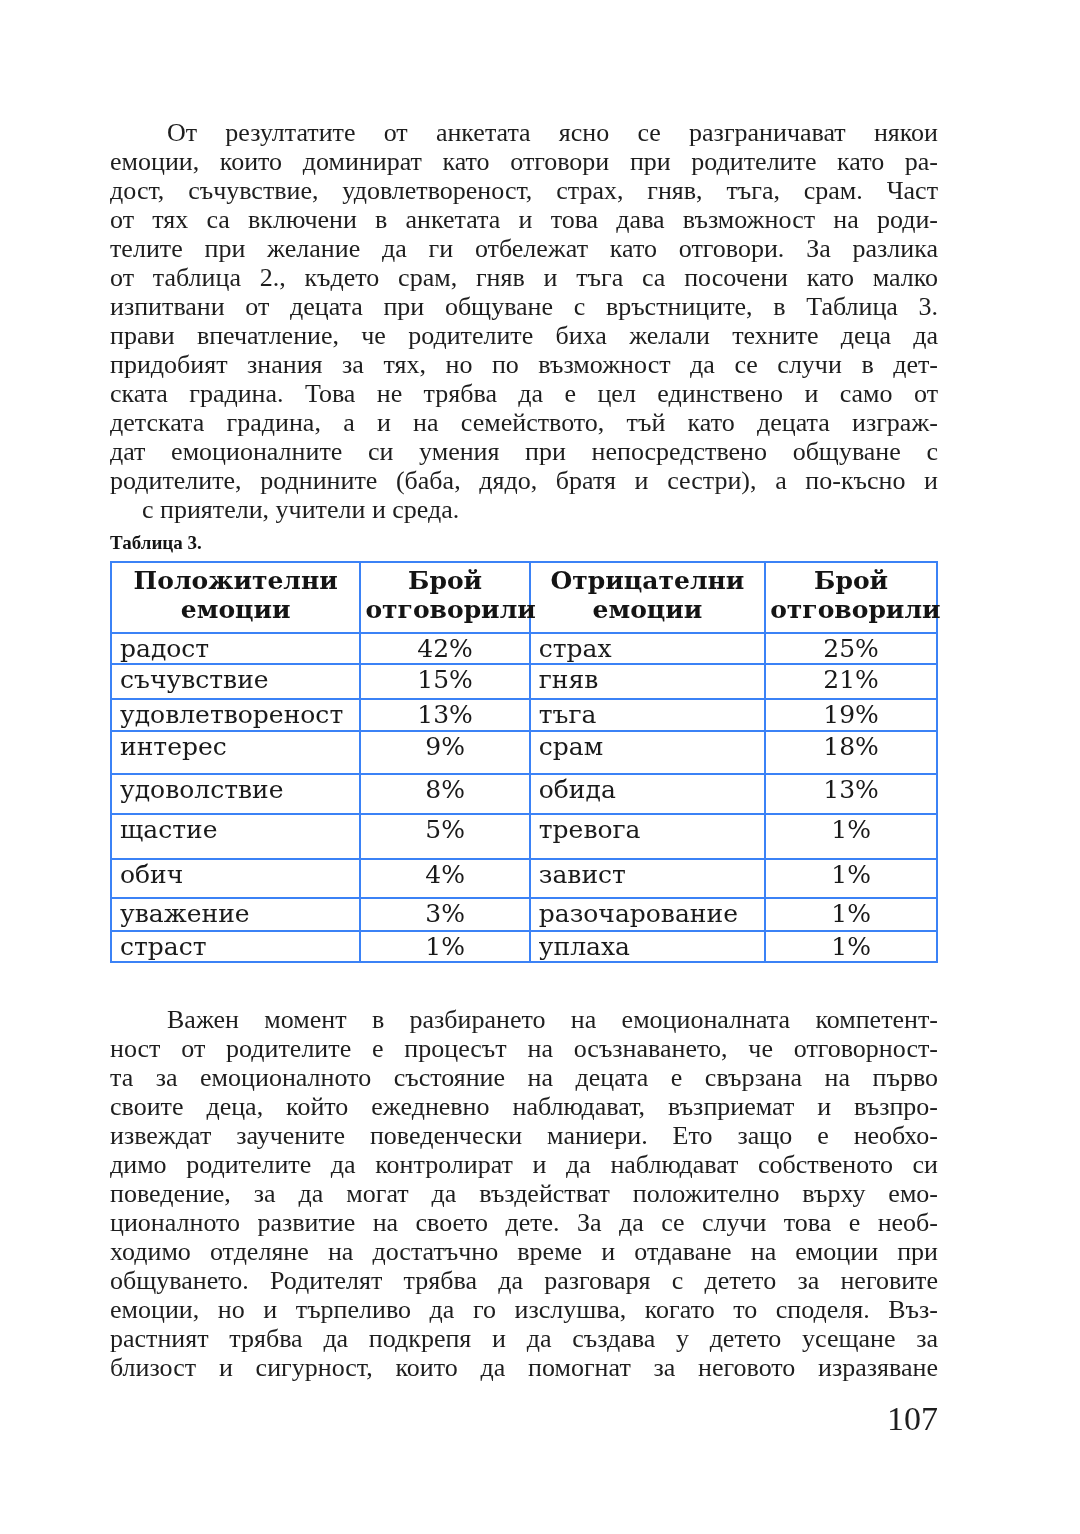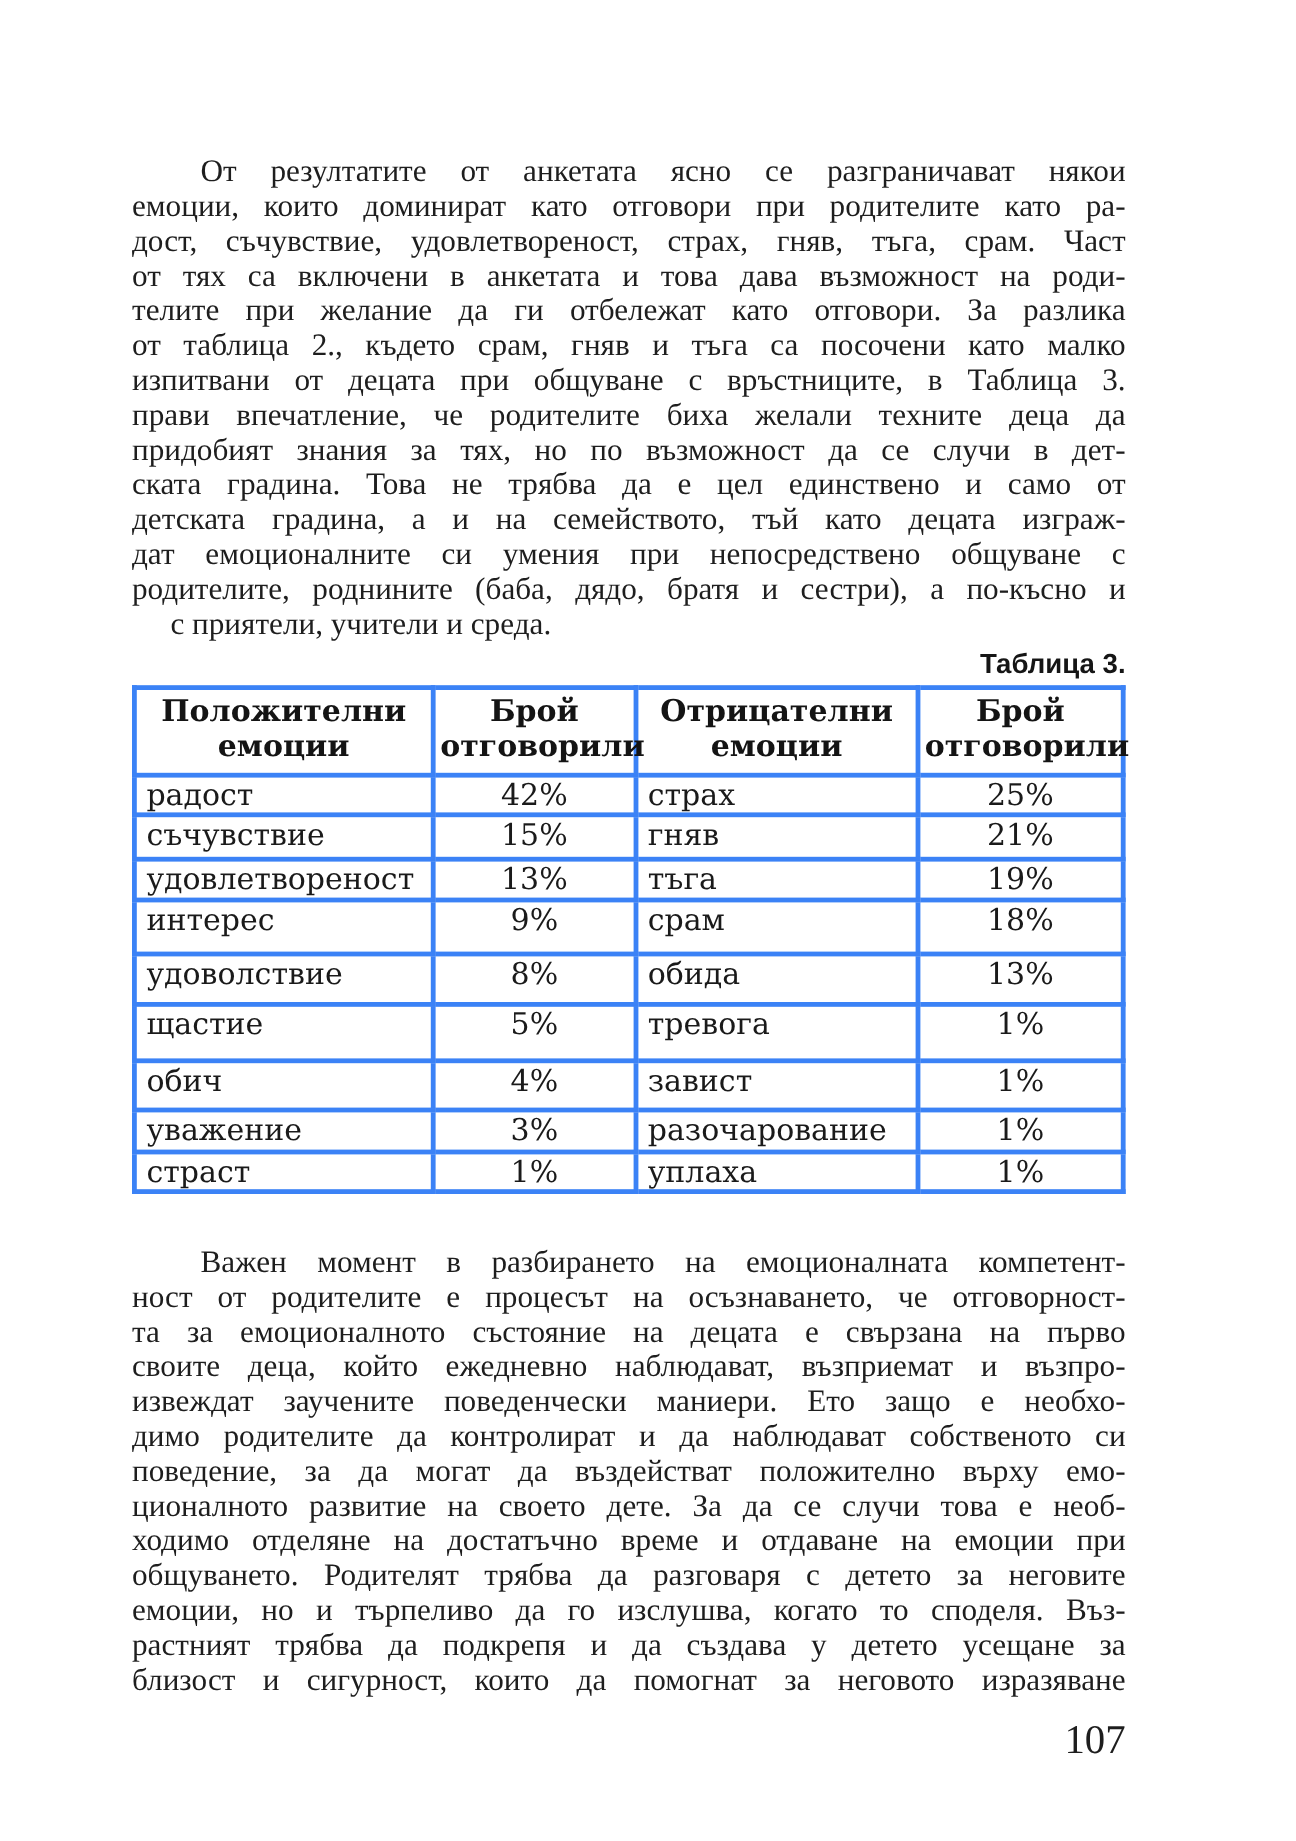--- a/index.html
+++ b/index.html
@@ -11,21 +11,21 @@
     position: relative;
     width: 1080px;
     height: 1534px;
     background: #ffffff;
     color: #1c1c1c;
     overflow: hidden;
   }
   .content {
     position: absolute;
     left: 110px;
-    top: 18px;
+    top: 8px;
     width: 828px;
   }
   
   .para {
     font-family: "Liberation Serif", serif;
     font-size: 26px;
     color: #1e1e1e;
   }
   .para .line {
     line-height: 29px;
@@ -40,39 +40,39 @@
     margin-left: 32px;
   }
   .para .line:first-child {
     text-indent: 57px;
   }
   #para1 { margin-top: 110px; }
   #para2 { margin-top: 42px; }
 
   .table-title {
     margin-top: 3px;
-    font-family: Liberation Sans, sans-serif;
+    font-family: Liberation Serif, serif;
     font-weight: bold;
-    font-size: 23px;
+    font-size: 19px;
     line-height: 32px;
-    text-align: right;
+    text-align: left;
     color: #151515;
   }
 
   table.emotions {
     margin-top: 2px;
     width: 828px;
     border-collapse: collapse;
     table-layout: fixed;
     font-family: "DejaVu Serif", serif;
     font-size: 25px;
     color: #1a1a1a;
   }
   table.emotions th, table.emotions td {
-    border: 4px solid #3b82f6;
+    border: 2px solid #3b82f6;
   }
   table.emotions th {
     font-weight: bold;
     text-align: center;
     vertical-align: middle;
     white-space: pre-line;
     line-height: 29px;
     padding: 3px 4px 8px 4px;
     font-size: 25px;
     color: #141414;

